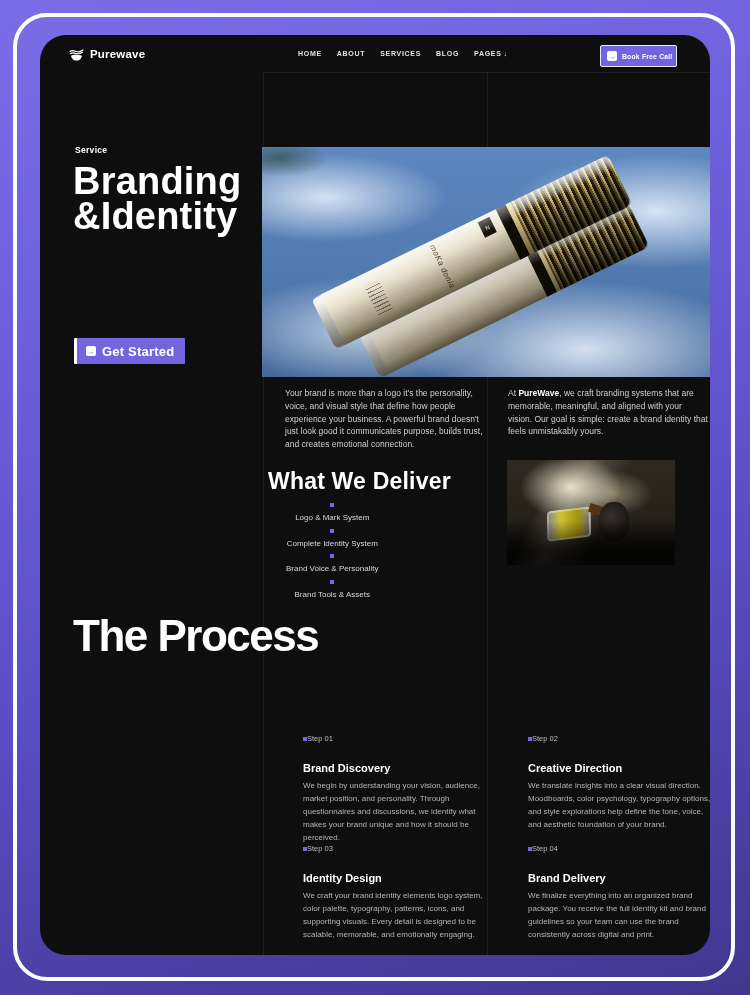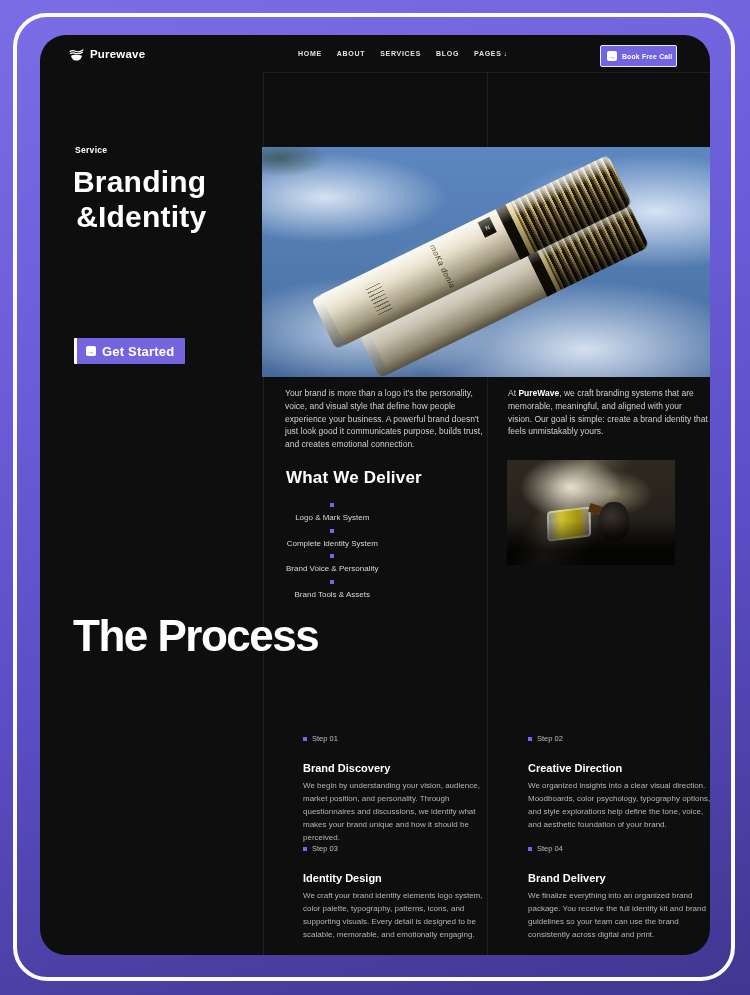--- a/index.html
+++ b/index.html
@@ -31,21 +31,21 @@
     position:absolute;left:560px;top:10px;width:77px;height:22px;
     background:#7263de;border:1px solid #eceafd;border-radius:2px;
     display:flex;align-items:center;gap:5px;padding:0 0 0 6px;box-sizing:border-box;cursor:pointer;
   }
   .btn-icon{width:10px;height:10px;background:#fff;border-radius:2px;display:flex;align-items:center;justify-content:center;
     font-size:7px;line-height:1;color:#6f5fe0;font-weight:700;flex:none;}
   .cta-header .btn-label{font-size:6.8px;color:#fff;font-weight:600;letter-spacing:0.2px;}
 
   
   .eyebrow{position:absolute;left:35px;top:110px;font-size:8.5px;font-weight:700;color:#fff;letter-spacing:0.3px;}
-  .hero-title{position:absolute;left:33px;top:129px;font-size:30px;line-height:35px;font-weight:600;color:#fff;letter-spacing:0.2px;text-align:right;}
+  .hero-title{position:absolute;left:33px;top:129px;font-size:38px;line-height:35px;font-weight:600;color:#fff;letter-spacing:0.2px;}
   .hero-desc{position:absolute;left:35px;top:253px;width:172px;font-size:8.5px;line-height:15.5px;color:#d2d2d2;}
   .cta-hero{
     position:absolute;left:34px;top:303px;height:26px;background:#7465de;border-left:3px solid #fff;
     display:flex;align-items:center;gap:6px;padding:0 11px 0 9px;cursor:pointer;border-radius:1px;
   }
   .cta-hero .btn-label{font-size:13px;color:#fff;font-weight:600;letter-spacing:0.2px;}
 
   
   .hero-image{
     position:absolute;left:222px;top:112px;width:448px;height:230px;overflow:hidden;
@@ -79,21 +79,21 @@
     font-size:8px;font-style:italic;color:#433a29;letter-spacing:0.5px;white-space:nowrap;}
   .tube .label-lines{position:absolute;left:16%;top:22%;width:16px;height:56%;
     background:repeating-linear-gradient(0deg,rgba(60,52,38,0.55) 0 1px,transparent 1px 4px);}
 
   
   .intro-left{position:absolute;left:245px;top:352px;width:202px;font-size:8.5px;line-height:12.8px;color:#cfcfcf;}
   .intro-right{position:absolute;left:468px;top:352px;width:200px;font-size:8.5px;line-height:12.8px;color:#cfcfcf;}
   .intro-right b{color:#fff;}
 
   
-  .deliver-title{position:absolute;left:246px;top:433px;font-size:17px;font-weight:700;color:#fff;letter-spacing:0.2px;}
+  .deliver-title{position:absolute;left:228px;top:433px;font-size:23px;font-weight:700;color:#fff;letter-spacing:0.2px;}
   .deliver-list{position:absolute;left:246px;top:468px;}
   .deliver-item{display:flex;align-items:center;gap:6px;margin-bottom:6.5px;font-size:8px;color:#d8d8d8;flex-direction:column;}
   .sq-bullet{width:4px;height:4px;background:#7a63ef;flex:none;}
 
   
   .side-image{
     position:absolute;left:467px;top:425px;width:168px;height:105px;overflow:hidden;
     background:
       radial-gradient(ellipse 72px 46px at 38% 26%, rgba(240,233,211,0.95), rgba(240,233,211,0) 70%),
       radial-gradient(ellipse 55px 32px at 63% 32%, rgba(205,193,158,0.55), transparent 72%),
@@ -106,21 +106,21 @@
     border:2px solid rgba(255,255,255,0.38);border-radius:4px;box-sizing:border-box;}
   .glass-neck{position:absolute;left:49%;top:43%;width:14px;height:9px;background:#53320f;transform:rotate(18deg);}
   .dark-cap{position:absolute;left:55%;top:40%;width:30px;height:40px;border-radius:45%;
     background:radial-gradient(circle at 40% 35%,#39322b,#0f0d0b 75%);}
 
   
   .process-title{position:absolute;left:33px;top:576px;font-size:44px;font-weight:700;color:#fff;letter-spacing:-1.5px;}
   .step{position:absolute;width:184px;}
   .step.s1{left:263px;top:699px;} .step.s2{left:488px;top:699px;}
   .step.s3{left:263px;top:809px;} .step.s4{left:488px;top:809px;}
-  .step-label{display:flex;align-items:center;gap:5px;font-size:7.5px;color:#bdbdbd;}
+  .step-label{display:flex;align-items:center;font-size:7.5px;color:#bdbdbd;}
   .step-title{font-size:11px;font-weight:700;color:#fff;margin-top:19px;}
   .step-text{font-size:8px;line-height:13px;color:#b5b5b5;margin-top:5px;}
 </style>
 </head>
 <body>
 
 <div class="frame-ring"></div>
 
 <div class="panel">
 
@@ -237,21 +237,21 @@
     <div class="step-title">Brand Discovery</div>
     <div class="step-text">We begin by understanding your vision, audience, market position, and personality. Through questionnaires and discussions, we identify what makes your brand unique and how it should be perceived.</div>
   </div>
 
   <div class="step s2">
     <div class="step-label">
       <span class="sq-bullet"></span>
       <span>Step 02</span>
     </div>
     <div class="step-title">Creative Direction</div>
-    <div class="step-text">We organized insights into a clear visual direction. Moodboards, color psychology, typography options, and style explorations help define the tone, voice, and aesthetic foundation of your brand.</div>
+    <div class="step-text">We translate insights into a clear visual direction. Moodboards, color psychology, typography options, and style explorations help define the tone, voice, and aesthetic foundation of your brand.</div>
   </div>
 
   <div class="step s3">
     <div class="step-label">
       <span class="sq-bullet"></span>
       <span>Step 03</span>
     </div>
     <div class="step-title">Identity Design</div>
     <div class="step-text">We craft your brand identity elements logo system, color palette, typography, patterns, icons, and supporting visuals. Every detail is designed to be scalable, memorable, and emotionally engaging.</div>
   </div>

